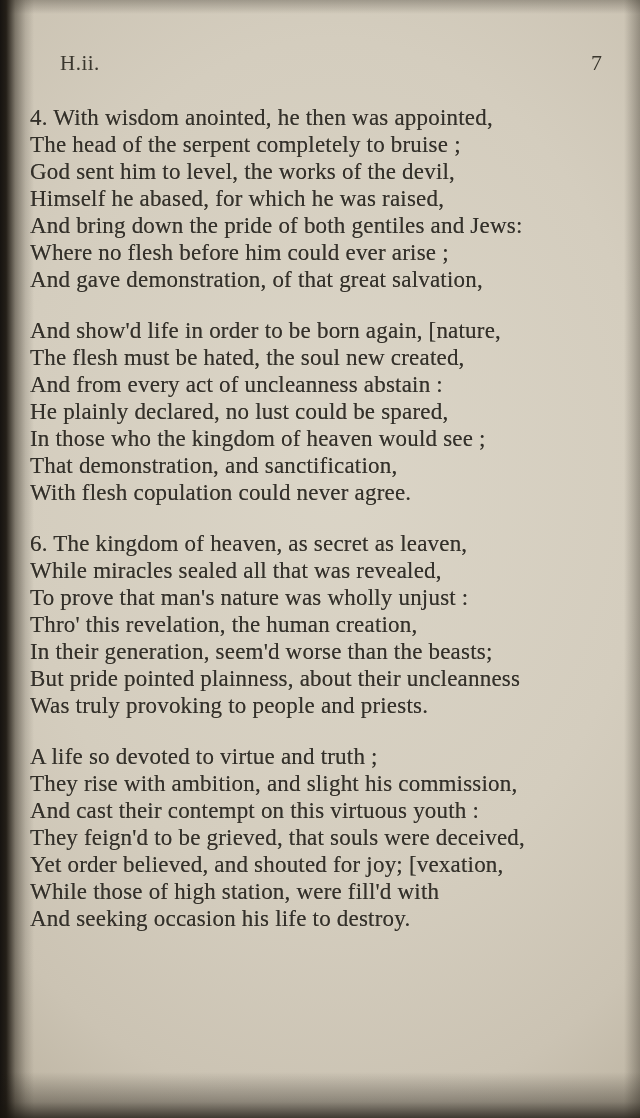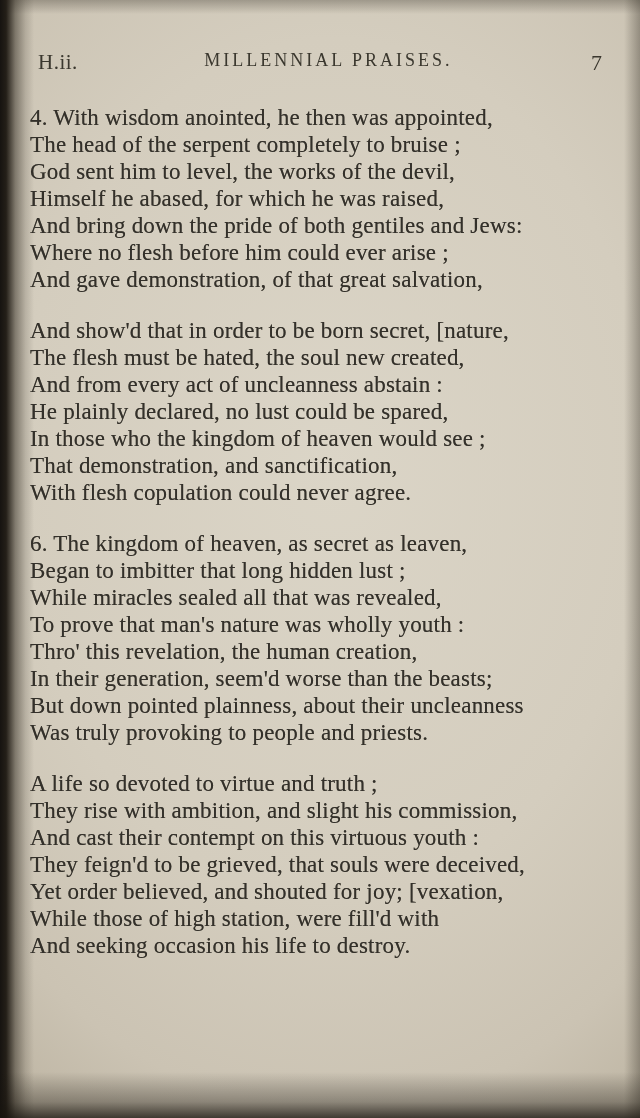--- a/index.html
+++ b/index.html
@@ -36,23 +36,23 @@
     pointer-events: none;
   }
   .edge-top {
     position: absolute; left: 0; right: 0; top: 0; height: 14px;
     background: linear-gradient(180deg, rgba(40,35,26,0.30) 0%, rgba(40,35,26,0) 100%);
     pointer-events: none;
   }
 
   .page-header {
     display: flex;
-    align-items: flex-start;
+    align-items: center;
     justify-content: space-between;
-    padding: 50px 38px 0 38px;
+    padding: 50px 38px 0 60px;
   }
   .hdr-left {
     font-size: 21px;
     color: #3a372e;
     letter-spacing: 0.5px;
   }
   .hdr-center {
     font-size: 18px;
     letter-spacing: 3px;
     color: #3a372e;
@@ -79,54 +79,52 @@
     text-shadow: 0 0 0.5px rgba(40,36,28,0.55);
   }
 </style>
 </head>
 <body>
 
 <div class="page">
 
   <header class="page-header">
     <span class="hdr-left">H.ii.</span>
-    <span class="hdr-center">MILLENNIAL PRAISES.</span>
     <span class="hdr-right">7</span>
   </header>
 
   <main class="hymn-text">
 
     <section class="verse">
       <p class="line">4. With wisdom anointed, he then was appointed,</p>
       <p class="line">The head of the serpent completely to bruise ;</p>
       <p class="line">God sent him to level, the works of the devil,</p>
       <p class="line">Himself he abased, for which he was raised,</p>
       <p class="line">And bring down the pride of both gentiles and Jews:</p>
       <p class="line">Where no flesh before him could ever arise ;</p>
       <p class="line">And gave demonstration, of that great salvation,</p>
     </section>
 
     <section class="verse">
-      <p class="line">And show'd that in order to be born secret, [nature,</p>
+      <p class="line">And show'd life in order to be born again, [nature,</p>
       <p class="line">The flesh must be hated, the soul new created,</p>
       <p class="line">And from every act of uncleanness abstain :</p>
       <p class="line">He plainly declared, no lust could be spared,</p>
       <p class="line">In those who the kingdom of heaven would see ;</p>
       <p class="line">That demonstration, and sanctification,</p>
       <p class="line">With flesh copulation could never agree.</p>
     </section>
 
     <section class="verse">
       <p class="line">6. The kingdom of heaven, as secret as leaven,</p>
-      <p class="line">Began to imbitter that long hidden lust ;</p>
       <p class="line">While miracles sealed all that was revealed,</p>
-      <p class="line">To prove that man's nature was wholly youth :</p>
+      <p class="line">To prove that man's nature was wholly unjust :</p>
       <p class="line">Thro' this revelation, the human creation,</p>
       <p class="line">In their generation, seem'd worse than the beasts;</p>
-      <p class="line">But down pointed plainness, about their uncleanness</p>
+      <p class="line">But pride pointed plainness, about their uncleanness</p>
       <p class="line">Was truly provoking to people and priests.</p>
     </section>
 
     <section class="verse">
       <p class="line">A life so devoted to virtue and truth ;</p>
       <p class="line">They rise with ambition, and slight his commission,</p>
       <p class="line">And cast their contempt on this virtuous youth :</p>
       <p class="line">They feign'd to be grieved, that souls were deceived,</p>
       <p class="line">Yet order believed, and shouted for joy; [vexation,</p>
       <p class="line">While those of high station, were fill'd with</p>

